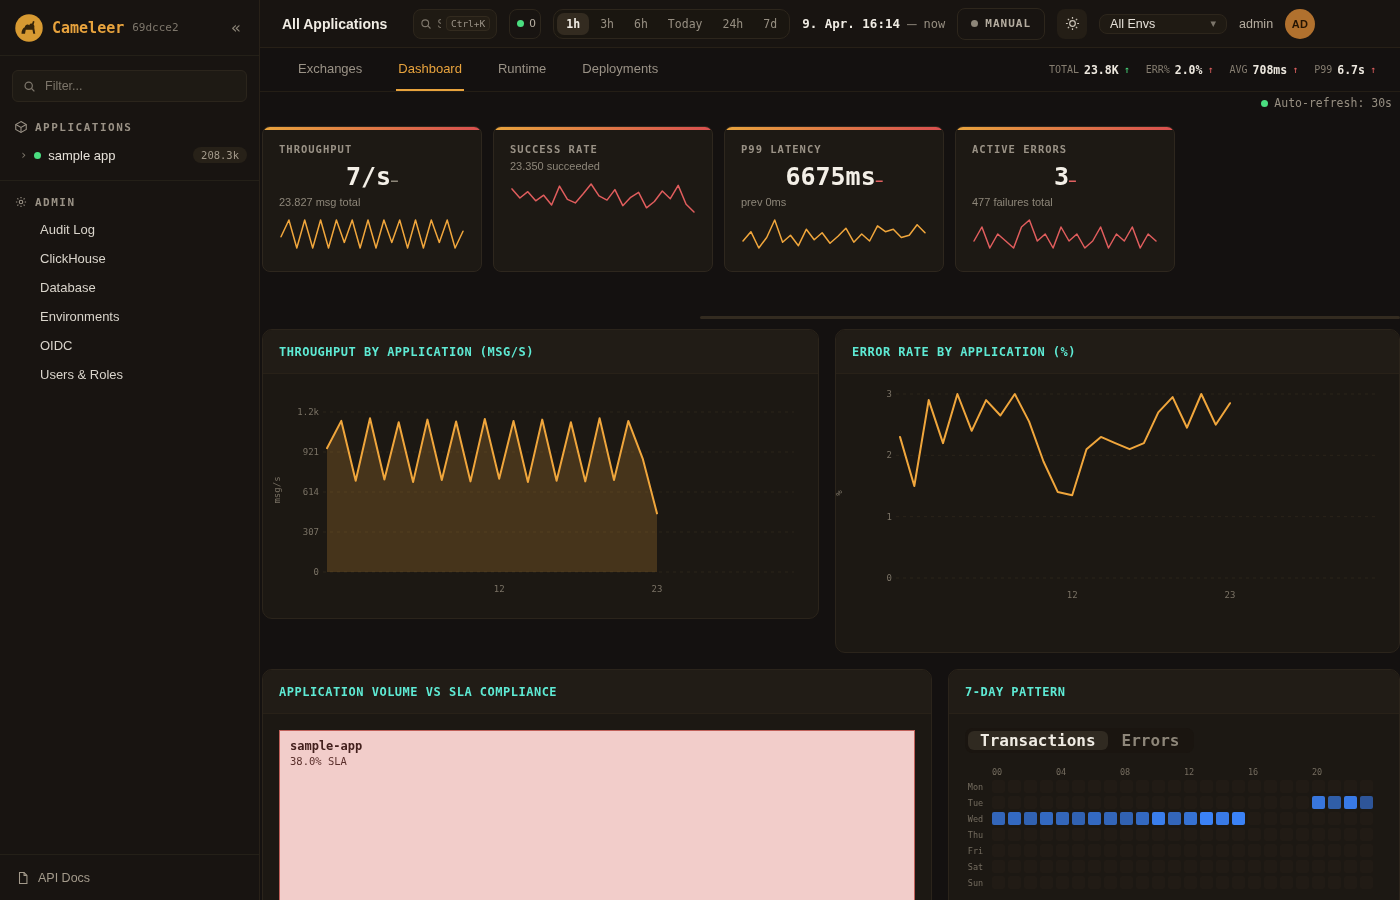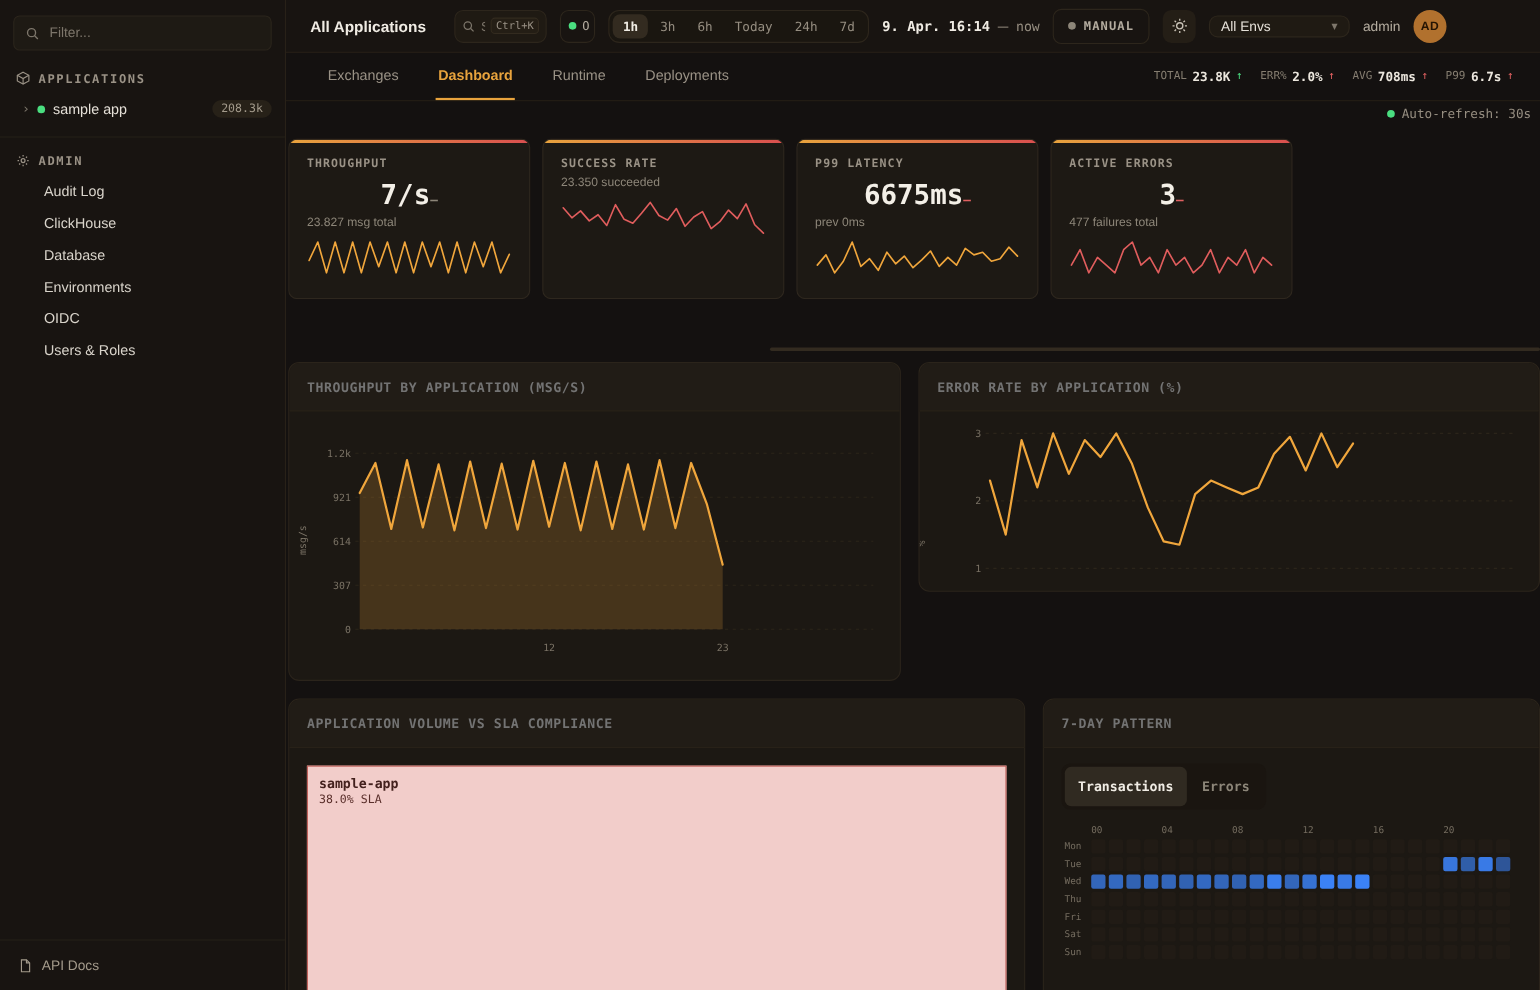--- a/index.html
+++ b/index.html
@@ -49,21 +49,21 @@
   .date-to{font-size:12px;color:#968e81;}
   .manual-btn{flex:none;height:32px;border:1px solid #2d261c;border-radius:8px;background:none;display:flex;align-items:center;gap:7px;padding:0 13px;color:#b5ada0;font-family:"DejaVu Sans Mono",monospace;font-size:11px;font-weight:bold;letter-spacing:1px;cursor:pointer;}
   .icon-btn{flex:none;width:30px;height:30px;border:none;border-radius:8px;background:#241e16;color:#c9c2b6;display:flex;align-items:center;justify-content:center;cursor:pointer;}
   .env-select{flex:none;width:128px;height:20px;background:#1f1a13;border:1px solid #2d261c;border-radius:8px;display:flex;align-items:center;justify-content:space-between;padding:0 10px;font-size:12.5px;color:#e5e0d8;cursor:pointer;}
   .env-select .chev{font-size:11px;}
   .user-name{font-size:12.5px;color:#b5ada0;}
   .avatar{width:30px;height:30px;flex:none;border-radius:50%;background:#b1712e;color:#241403;font-size:11px;font-weight:bold;display:flex;align-items:center;justify-content:center;letter-spacing:.5px;cursor:pointer;}
 
   .tabsbar{height:44px;flex:none;border-bottom:1px solid #241e16;display:flex;align-items:stretch;gap:32px;padding:0 24px 0 36px;}
   .tab{border:none;background:none;color:#9a9286;font-size:13px;cursor:pointer;padding:0 2px;border-bottom:2px solid transparent;}
-  .tab.active{color:#e8a33d;font-weight:bold;border-bottom-color:#e8a33d;}
+  .tab.active{color:#e8a33d;font-weight:normal;border-bottom-color:#e8a33d;}
   .stats{margin-left:auto;display:flex;align-items:center;gap:16px;}
   .stat{display:flex;align-items:center;gap:5px;font-family:"DejaVu Sans Mono",monospace;}
   .stat-label{font-size:10px;color:#857d70;}
   .stat-value{font-size:11.5px;font-weight:bold;color:#ece7de;}
   .stat-arrow{font-size:10px;}
 
   .refresh-row{height:22px;flex:none;display:flex;align-items:center;justify-content:flex-end;gap:6px;padding-right:8px;color:#968e81;font-size:11.5px;}
 
   
   .kpi-row{flex:none;display:flex;gap:11px;margin:12px 0 0 2px;overflow:hidden;}
@@ -77,51 +77,64 @@
   .kpi-spark{margin-top:8px;height:36px;}
 
   .scroll-track{flex:none;position:relative;height:3px;margin:44px 0 10px;}
   .scroll-thumb{position:absolute;right:0;top:0;width:700px;height:3px;background:#332b20;border-radius:2px;}
 
   
   .charts-row{flex:none;display:flex;gap:16px;margin-left:2px;}
   .bottom-row{flex:none;display:flex;gap:16px;margin:16px 0 0 2px;}
   .panel{background:#1c1813;border:1px solid #2b241b;border-radius:10px;overflow:hidden;}
   .panel.p-throughput{width:557px;height:290px;}
-  .panel.p-error{flex:1;height:209px;}
+  .panel.p-error{flex:1;height:324px;}
   .panel.p-volume{width:670px;height:340px;}
   .panel.p-pattern{flex:1;height:340px;}
   .panel-head{height:44px;background:#211c16;border-bottom:1px solid #282118;display:flex;align-items:center;padding:0 16px;}
-  .panel-title{margin:0;font-family:"DejaVu Sans Mono",monospace;font-size:12px;font-weight:bold;letter-spacing:.5px;color:#737373;}
+  .panel-title{margin:0;font-family:"DejaVu Sans Mono",monospace;font-size:12px;font-weight:bold;letter-spacing:.5px;color:#5eead4;}
   .chart-wrap{position:relative;padding:12px 16px 0;}
   .ylabel{position:absolute;left:0px;top:48%;transform:rotate(-90deg);font-family:"DejaVu Sans Mono",monospace;font-size:9px;color:#7a7265;}
 
   
   .treemap{position:relative;margin:16px;height:240px;}
   .treemap-item{position:absolute;inset:0;padding:8px 10px;border:1px solid #c0605a;background:#f2cdca;}
   .treemap-name{font-family:"DejaVu Sans Mono",monospace;font-size:12px;font-weight:bold;color:#43201d;}
   .treemap-sla{font-family:"DejaVu Sans Mono",monospace;font-size:10.5px;color:#5a2f2b;margin-top:2px;}
 
   
   .pattern-body{padding:14px 16px;}
   .pattern-tabs{display:inline-flex;gap:2px;background:#1a1510;border-radius:8px;padding:3px;}
-  .ptab{border:none;background:none;color:#8d8679;font-family:"DejaVu Sans Mono",monospace;font-size:12px;font-weight:bold;padding:11px 12px;border-radius:6px;cursor:pointer;}
+  .ptab{border:none;background:none;color:#8d8679;font-family:"DejaVu Sans Mono",monospace;font-size:16px;font-weight:bold;padding:0 12px;border-radius:6px;cursor:pointer;}
   .ptab.active{background:#302a21;color:#f0ece4;}
   .heatmap{margin-top:14px;display:grid;grid-template-columns:24px repeat(24,13px);gap:3px;align-items:center;}
   .hm-corner{height:10px;}
   .hm-hour{font-family:"DejaVu Sans Mono",monospace;font-size:8.5px;color:#746c5f;height:10px;line-height:10px;}
   .hm-day{font-family:"DejaVu Sans Mono",monospace;font-size:8.5px;color:#746c5f;text-align:center;padding-right:3px;}
   .hm-cell{width:13px;height:13px;border-radius:2px;background:#211b15;}
 </style>
 </head>
 <body>
 
 <div class="app">
 
   <aside class="sidebar">
+    <div class="sidebar-header">
+      <div class="logo">
+        <span class="logo-badge icon">
+          <svg viewBox="0 0 24 24" width="30" height="30">
+              <circle cx="12" cy="12" r="11" fill="#d79a32"></circle>
+              <path d="M6 16.5c0-2.6 1.2-4.6 2.6-5.1.4-1.8 1.8-2.6 3-2l.6.4c.3-1 1.3-1.6 2.2-1.3l.8-2.2 1.2.4-.7 2.5c.6.7.8 1.7.5 2.7l.8 4.6h-1.6l-.6-3H9.4l-.6 3H6z" fill="#33230a"></path>
+            </svg>
+        </span>
+        <span class="logo-title">Cameleer</span>
+        <span class="logo-ver">69dcce2</span>
+      </div>
+      <button class="collapse mono">«</button>
+    </div>
 
     <div class="filter-box">
       <span class="icon">
         <svg viewBox="0 0 16 16" width="13" height="13">
             <circle cx="7" cy="7" r="4.5" fill="none" stroke="currentColor" stroke-width="1.5"></circle>
             <line x1="10.5" y1="10.5" x2="14" y2="14" stroke="currentColor" stroke-width="1.5"></line>
           </svg>
       </span>
       <input class="filter-input" placeholder="Filter..." style="">
     </div>

